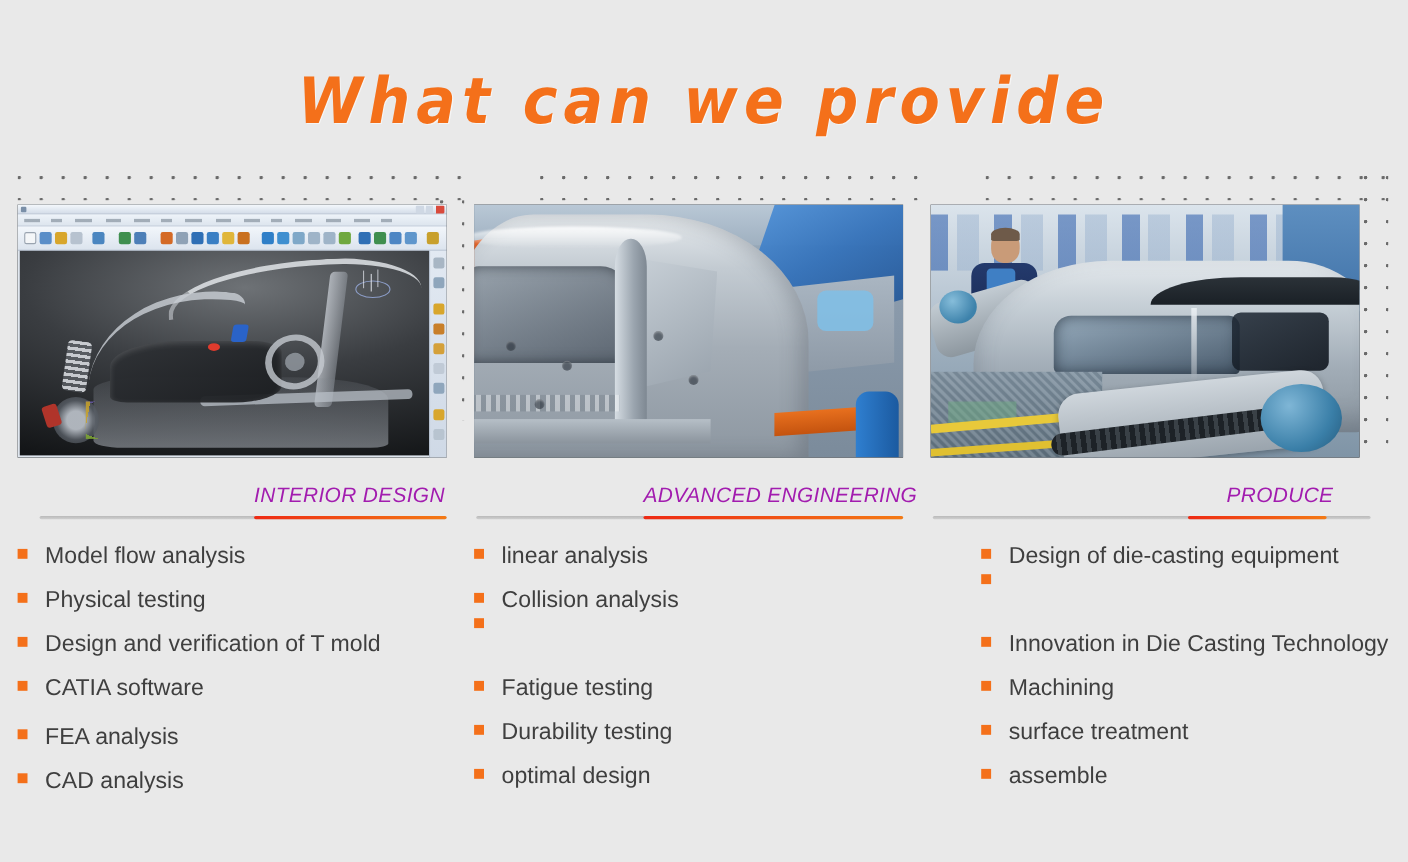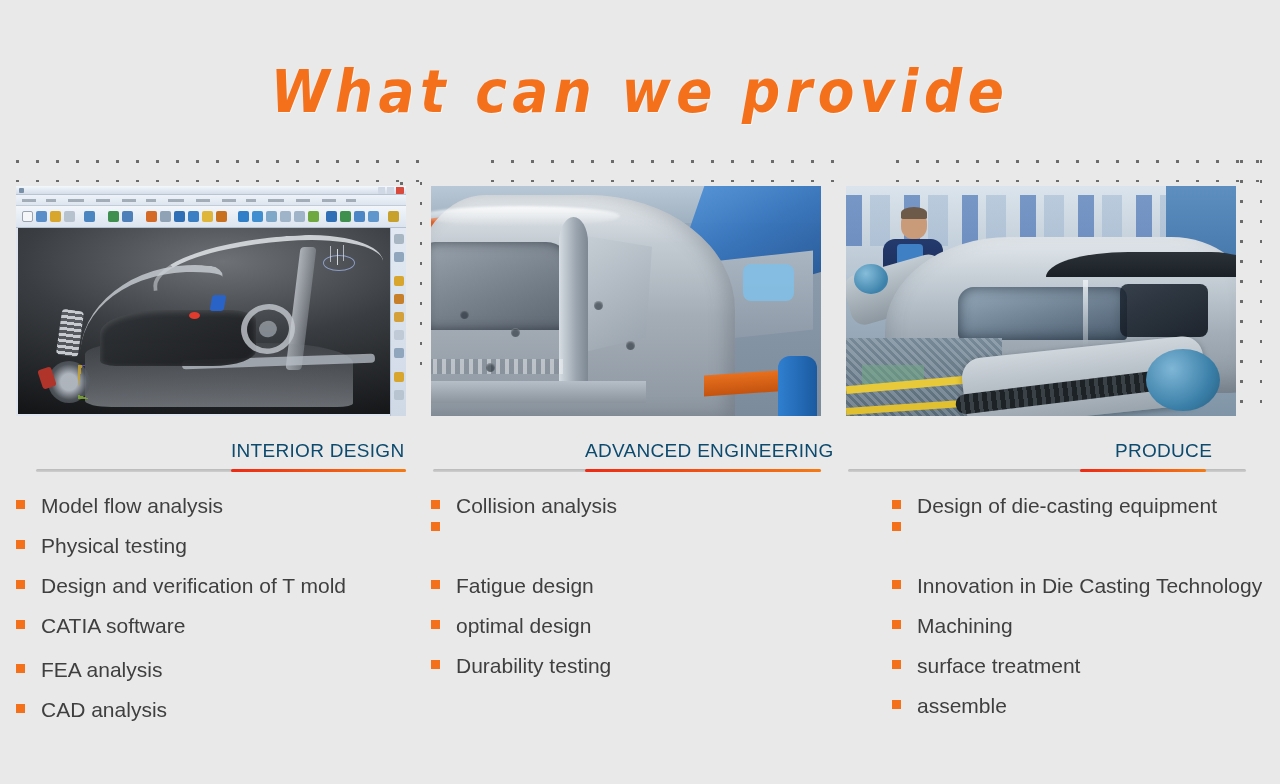--- a/index.html
+++ b/index.html
@@ -419,22 +419,23 @@
   .caption-row {
     position: absolute;
     top: 430px;
     height: 42px;
   }
   .caption {
     position: absolute;
     bottom: 10px;
     font-size: 19px;
     letter-spacing: .3px;
-    color: #0c4a6e;
+    color: #a21caf;
     white-space: nowrap;
+    font-style: italic;
   }
   .rule-gray {
     position: absolute;
     bottom: 0;
     height: 3px;
     background: linear-gradient(to bottom, #b9b9b9, #cfcfcf);
     border-radius: 2px;
   }
   .rule-accent {
     position: absolute;
@@ -652,37 +653,41 @@
   </div>
   <div class="bullet-item">
     <span class="bullet-mark"></span>
     <span class="bullet-text">CAD analysis</span>
   </div>
 </div>
 
 <div class="bullets" id="bullets-advanced">
   <div class="bullet-item">
     <span class="bullet-mark"></span>
+    <span class="bullet-text">linear analysis</span>
+  </div>
+  <div class="bullet-item">
+    <span class="bullet-mark"></span>
     <span class="bullet-text">Collision analysis</span>
   </div>
   <div class="bullet-item">
     <span class="bullet-mark"></span>
   </div>
   <div class="bullet-item">
     <span class="bullet-mark"></span>
-    <span class="bullet-text">Fatigue design</span>
+    <span class="bullet-text">Fatigue testing</span>
+  </div>
+  <div class="bullet-item">
+    <span class="bullet-mark"></span>
+    <span class="bullet-text">Durability testing</span>
   </div>
   <div class="bullet-item">
     <span class="bullet-mark"></span>
     <span class="bullet-text">optimal design</span>
   </div>
-  <div class="bullet-item">
-    <span class="bullet-mark"></span>
-    <span class="bullet-text">Durability testing</span>
-  </div>
 </div>
 
 <div class="bullets" id="bullets-produce">
   <div class="bullet-item">
     <span class="bullet-mark"></span>
     <span class="bullet-text">Design of die-casting equipment</span>
   </div>
   <div class="bullet-item">
     <span class="bullet-mark"></span>
   </div>

